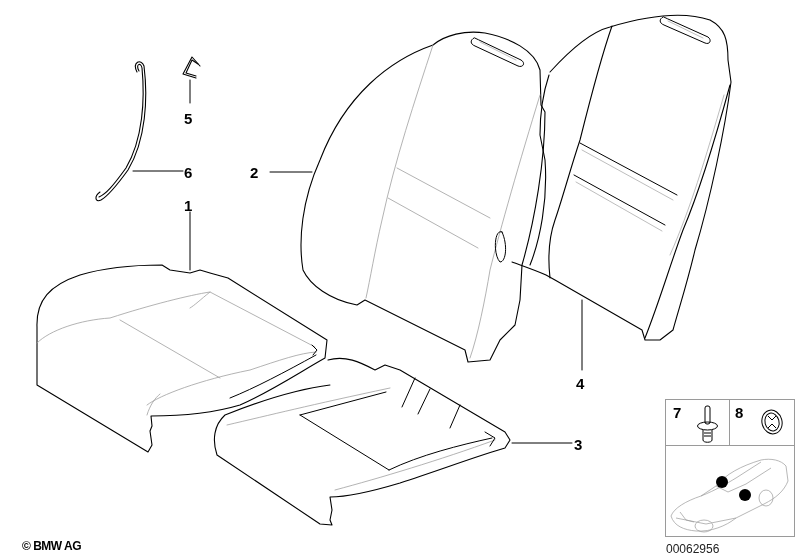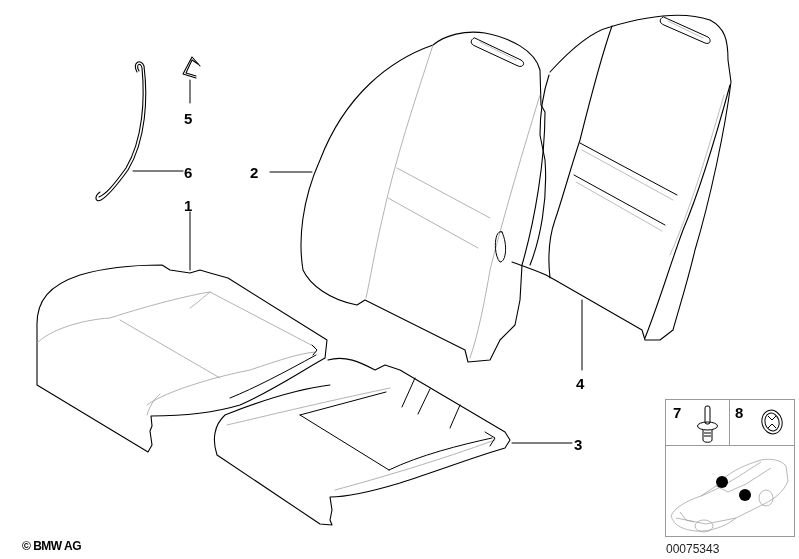--- a/index.html
+++ b/index.html
@@ -129,15 +129,15 @@
           <ellipse cx="100" cy="52" rx="7" ry="8"></ellipse>
           <path d="M14 66 L20 74 L28 76"></path>
         </g>
         <circle cx="56" cy="36" r="6" fill="#000"></circle>
         <circle cx="79" cy="49" r="6" fill="#000"></circle>
       </svg>
     </div>
   </div>
 
   <span class="copyright">© BMW AG</span>
-  <span class="docnum">00075343</span>
+  <span class="docnum">00062956</span>
 
 </div>
 
 </body></html>

